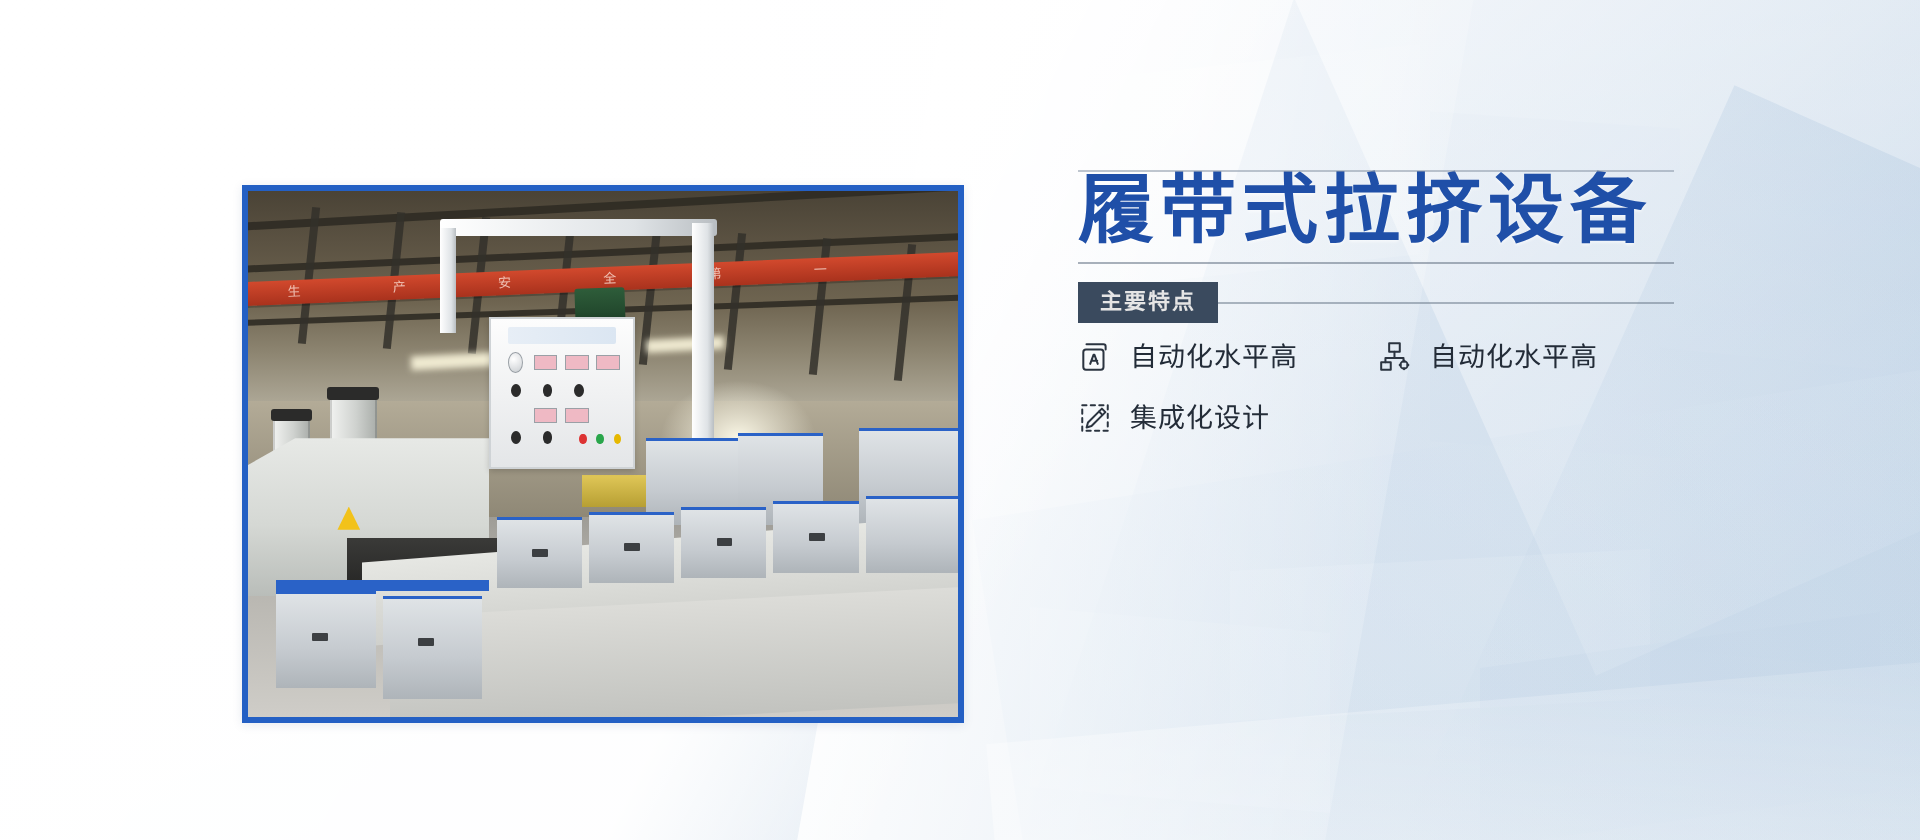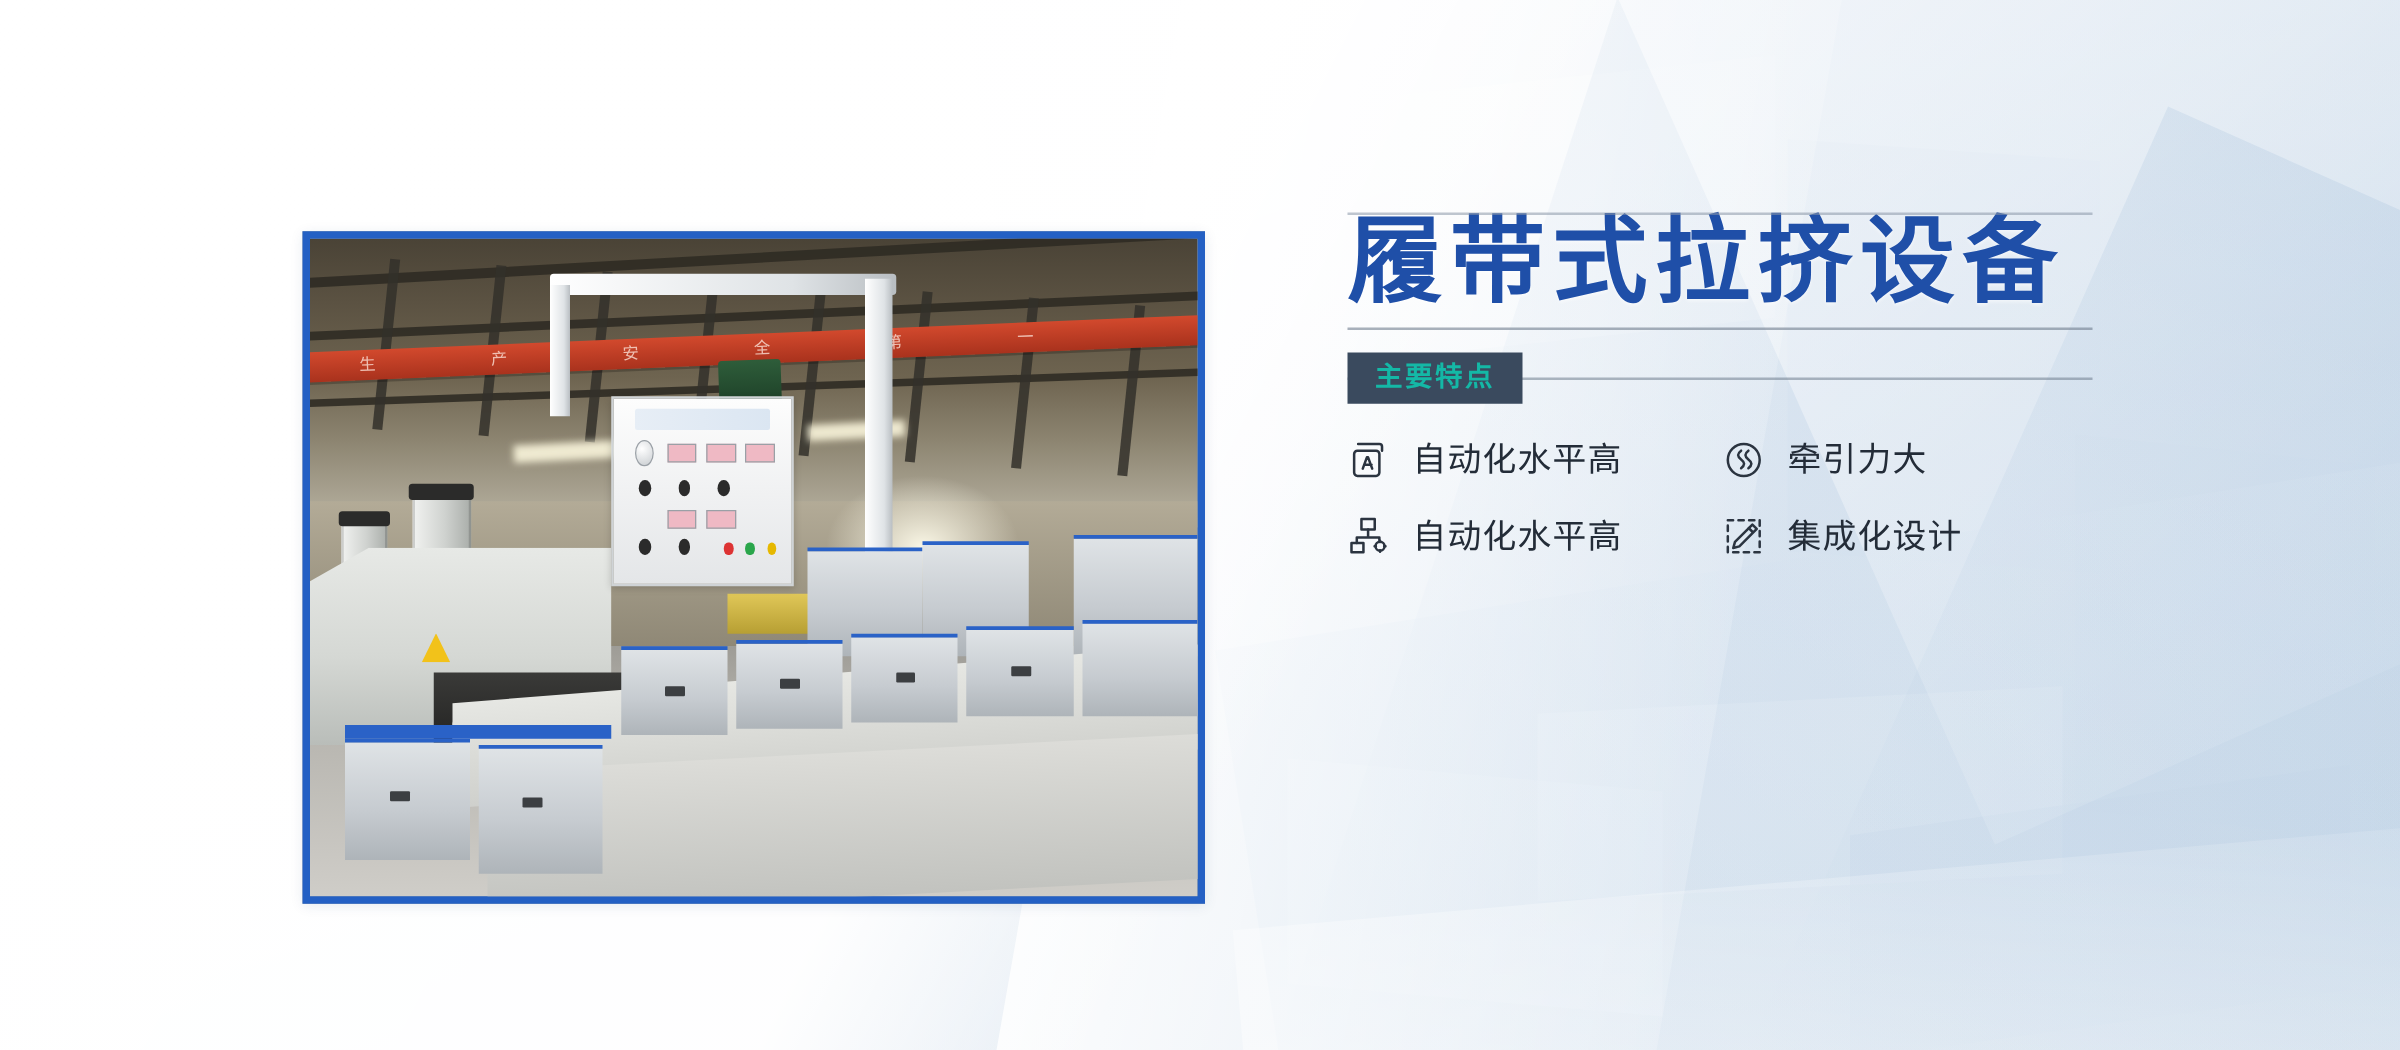--- a/index.html
+++ b/index.html
@@ -151,32 +151,32 @@
 
   .rule-mid{width:596px;height:2px;background:#6f7d8e;opacity:.6;margin:10px 0 18px 0;}
 
   .subtitle{
     font-size:28px;line-height:1.42;color:#2b3440;letter-spacing:.5px;
     width:600px;margin:0 0 18px 0;
   }
 
   .badge-row{position:relative;height:42px;margin-bottom:4px;}
   .badge{
-    display:inline-block;background:#3a4a5e;color:#14b8a6;
+    display:inline-block;background:#3a4a5e;color:#e5e5e5;
     font-size:22px;font-weight:bold;letter-spacing:2px;
     padding:9px 22px 10px;line-height:1;
     position:relative;z-index:2;
   }
   .badge-line{
     position:absolute;left:0;top:20px;width:596px;height:2px;
     background:#6f7d8e;opacity:.55;z-index:1;
   }
 
   .features{
-    margin-top:27px;display:grid;grid-template-columns:292px 292px;
+    margin-top:16px;display:grid;grid-template-columns:292px 292px;
     row-gap:27px;column-gap:8px;
   }
   .feat{display:flex;align-items:center;gap:18px;}
   .feat .ic{width:34px;height:34px;flex:0 0 34px;display:block;color:#2b3440;}
   .feat .ic svg{width:34px;height:34px;display:block;}
   .feat .lb{font-size:27px;color:#232c38;letter-spacing:1px;line-height:1;white-space:nowrap;}
 </style>
 </head>
 <body>
 
@@ -313,30 +313,20 @@
         <span class="ic">
           <svg viewBox="0 0 32 32" fill="none" stroke="currentColor" stroke-width="1.9" stroke-linecap="round" stroke-linejoin="round">
             <path d="M8 4h16a2 2 0 0 1 2 2v3"></path>
             <rect x="5" y="9" width="19" height="19" rx="2.5"></rect>
             <path d="M11.5 22.5 14.6 14h0.9l3.1 8.5M12.8 19.6h5.3"></path>
           </svg>
         </span>
         <span class="lb">自动化水平高</span>
       </div>
 
-      <div class="feat">
-        <span class="ic">
-          <svg viewBox="0 0 32 32" fill="none" stroke="currentColor" stroke-width="1.9" stroke-linecap="round" stroke-linejoin="round">
-            <circle cx="16" cy="16" r="12"></circle>
-            <path d="M14 9c-3 2.2-3 4.4 0 6.6s3 4.4 0 6.6"></path>
-            <path d="M19.5 9c-3 2.2-3 4.4 0 6.6s3 4.4 0 6.6"></path>
-          </svg>
-        </span>
-        <span class="lb">牵引力大</span>
-      </div>
 
 
       <div class="feat">
         <span class="ic">
           <svg viewBox="0 0 32 32" fill="none" stroke="currentColor" stroke-width="1.9" stroke-linecap="round" stroke-linejoin="round">
             <rect x="10.5" y="3" width="10" height="8"></rect>
             <path d="M15.5 11v6M7 17h17M7 17v4M24 17v2"></path>
             <rect x="3" y="21" width="9" height="7"></rect>
             <circle cx="24.5" cy="23.5" r="3.4"></circle>
             <path d="M24.5 19.4v1M24.5 26.6v1M20.4 23.5h1M27.6 23.5h1"></path>

